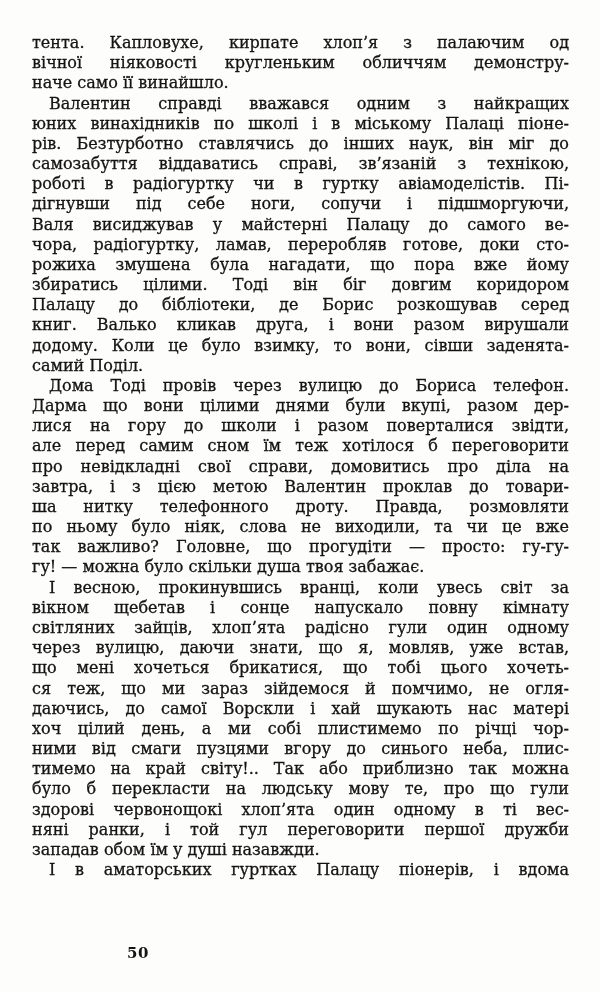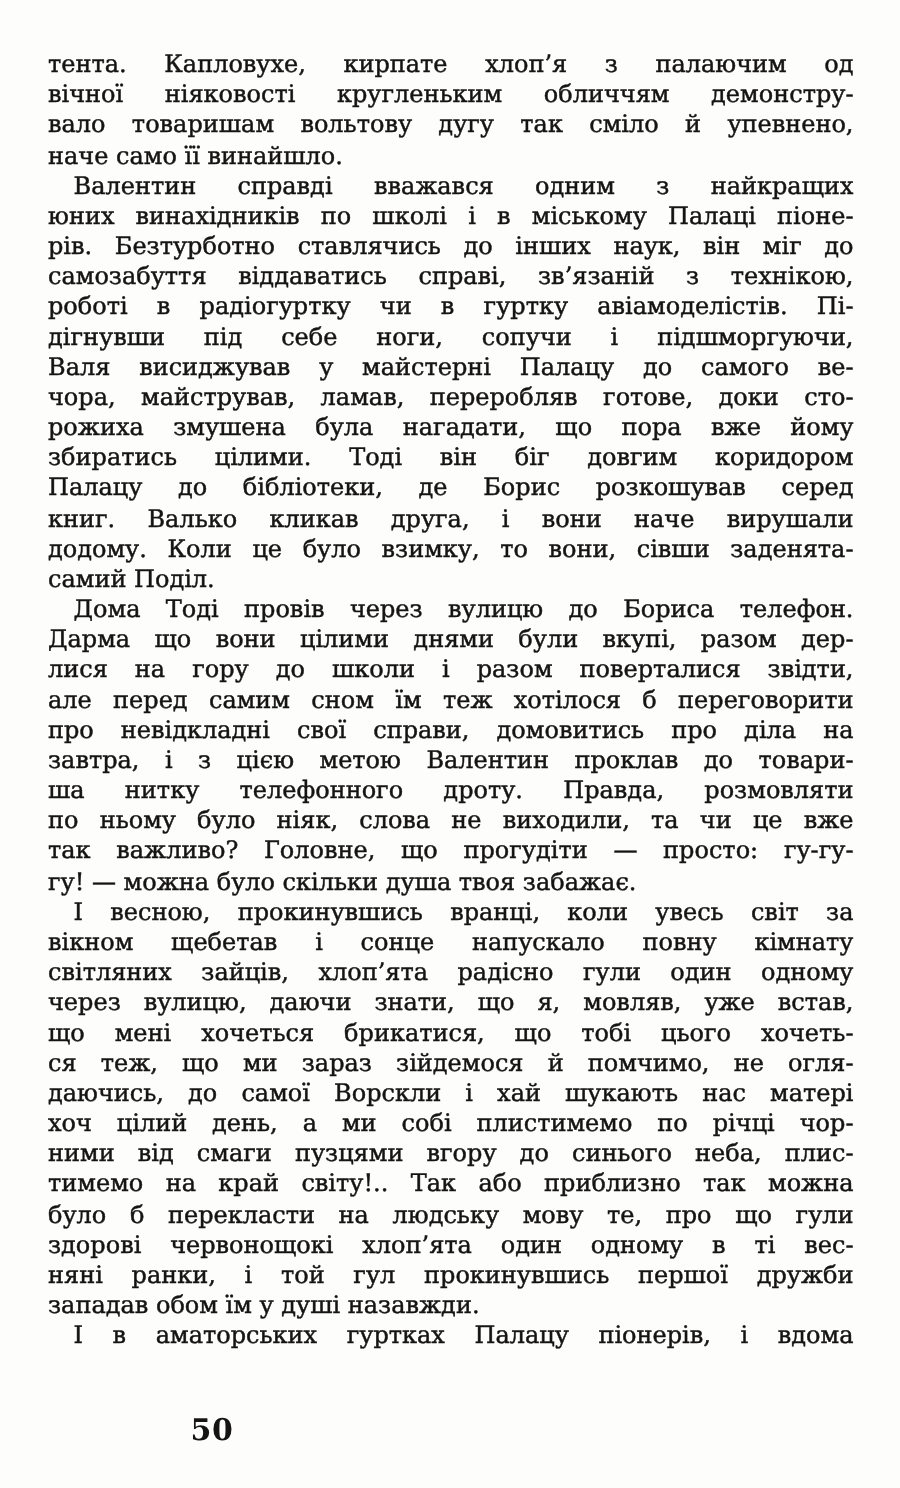--- a/index.html
+++ b/index.html
@@ -39,50 +39,49 @@
   .line.last {
     text-align-last: left;
   }
   .line.indent {
     text-indent: 17px;
   }
   .page-number {
     position: absolute;
     left: 127px;
     top: 941px;
-    font-size: 20px;
+    font-size: 15px;
     line-height: 24px;
     font-weight: bold;
     letter-spacing: 0.5px;
   }
 </style>
 </head>
 <body>
 
 <div class="page">
   <div class="text-block">
       <div class="paragraph">
         <div class="line">тента. Капловухе, кирпате хлоп’я з палаючим од</div>
         <div class="line">вічної ніяковості кругленьким обличчям демонстру-</div>
-        <div class="line">вало товаришам вольтову дугу так сміло й упевнено,</div>
         <div class="line last">наче само її винайшло.</div>
       </div>
       <div class="paragraph">
         <div class="line indent">Валентин справді вважався одним з найкращих</div>
         <div class="line">юних винахідників по школі і в міському Палаці піоне-</div>
         <div class="line">рів. Безтурботно ставлячись до інших наук, він міг до</div>
         <div class="line">самозабуття віддаватись справі, зв’язаній з технікою,</div>
         <div class="line">роботі в радіогуртку чи в гуртку авіамоделістів. Пі-</div>
         <div class="line">дігнувши під себе ноги, сопучи і підшморгуючи,</div>
         <div class="line">Валя висиджував у майстерні Палацу до самого ве-</div>
-        <div class="line">чора, майстрував, ламав, переробляв готове, доки сто-</div>
+        <div class="line">чора, радіогуртку, ламав, переробляв готове, доки сто-</div>
         <div class="line">рожиха змушена була нагадати, що пора вже йому</div>
         <div class="line">збиратись цілими. Тоді він біг довгим коридором</div>
         <div class="line">Палацу до бібліотеки, де Борис розкошував серед</div>
-        <div class="line">книг. Валько кликав друга, і вони наче вирушали</div>
+        <div class="line">книг. Валько кликав друга, і вони разом вирушали</div>
         <div class="line">додому. Коли це було взимку, то вони, сівши заденята-</div>
         <div class="line last">самий Поділ.</div>
       </div>
       <div class="paragraph">
         <div class="line indent">Дома Тоді провів через вулицю до Бориса телефон.</div>
         <div class="line">Дарма що вони цілими днями були вкупі, разом дер-</div>
         <div class="line">лися на гору до школи і разом поверталися звідти,</div>
         <div class="line">але перед самим сном їм теж хотілося б переговорити</div>
         <div class="line">про невідкладні свої справи, домовитись про діла на</div>
         <div class="line">завтра, і з цією метою Валентин проклав до товари-</div>
@@ -97,21 +96,21 @@
         <div class="line">світляних зайців, хлоп’ята радісно гули один одному</div>
         <div class="line">через вулицю, даючи знати, що я, мовляв, уже встав,</div>
         <div class="line">що мені хочеться брикатися, що тобі цього хочеть-</div>
         <div class="line">ся теж, що ми зараз зійдемося й помчимо, не огля-</div>
         <div class="line">даючись, до самої Ворскли і хай шукають нас матері</div>
         <div class="line">хоч цілий день, а ми собі плистимемо по річці чор-</div>
         <div class="line">ними від смаги пузцями вгору до синього неба, плис-</div>
         <div class="line">тимемо на край світу!.. Так або приблизно так можна</div>
         <div class="line">було б перекласти на людську мову те, про що гули</div>
         <div class="line">здорові червонощокі хлоп’ята один одному в ті вес-</div>
-        <div class="line">няні ранки, і той гул прокинувшись першої дружби</div>
+        <div class="line">няні ранки, і той гул переговорити першої дружби</div>
         <div class="line last">западав обом їм у душі назавжди.</div>
       </div>
       <div class="paragraph">
         <div class="line indent">І в аматорських гуртках Палацу піонерів, і вдома</div>
       </div>
     </div>
   <div class="page-number">50</div>
 </div>
 
 </body></html>

